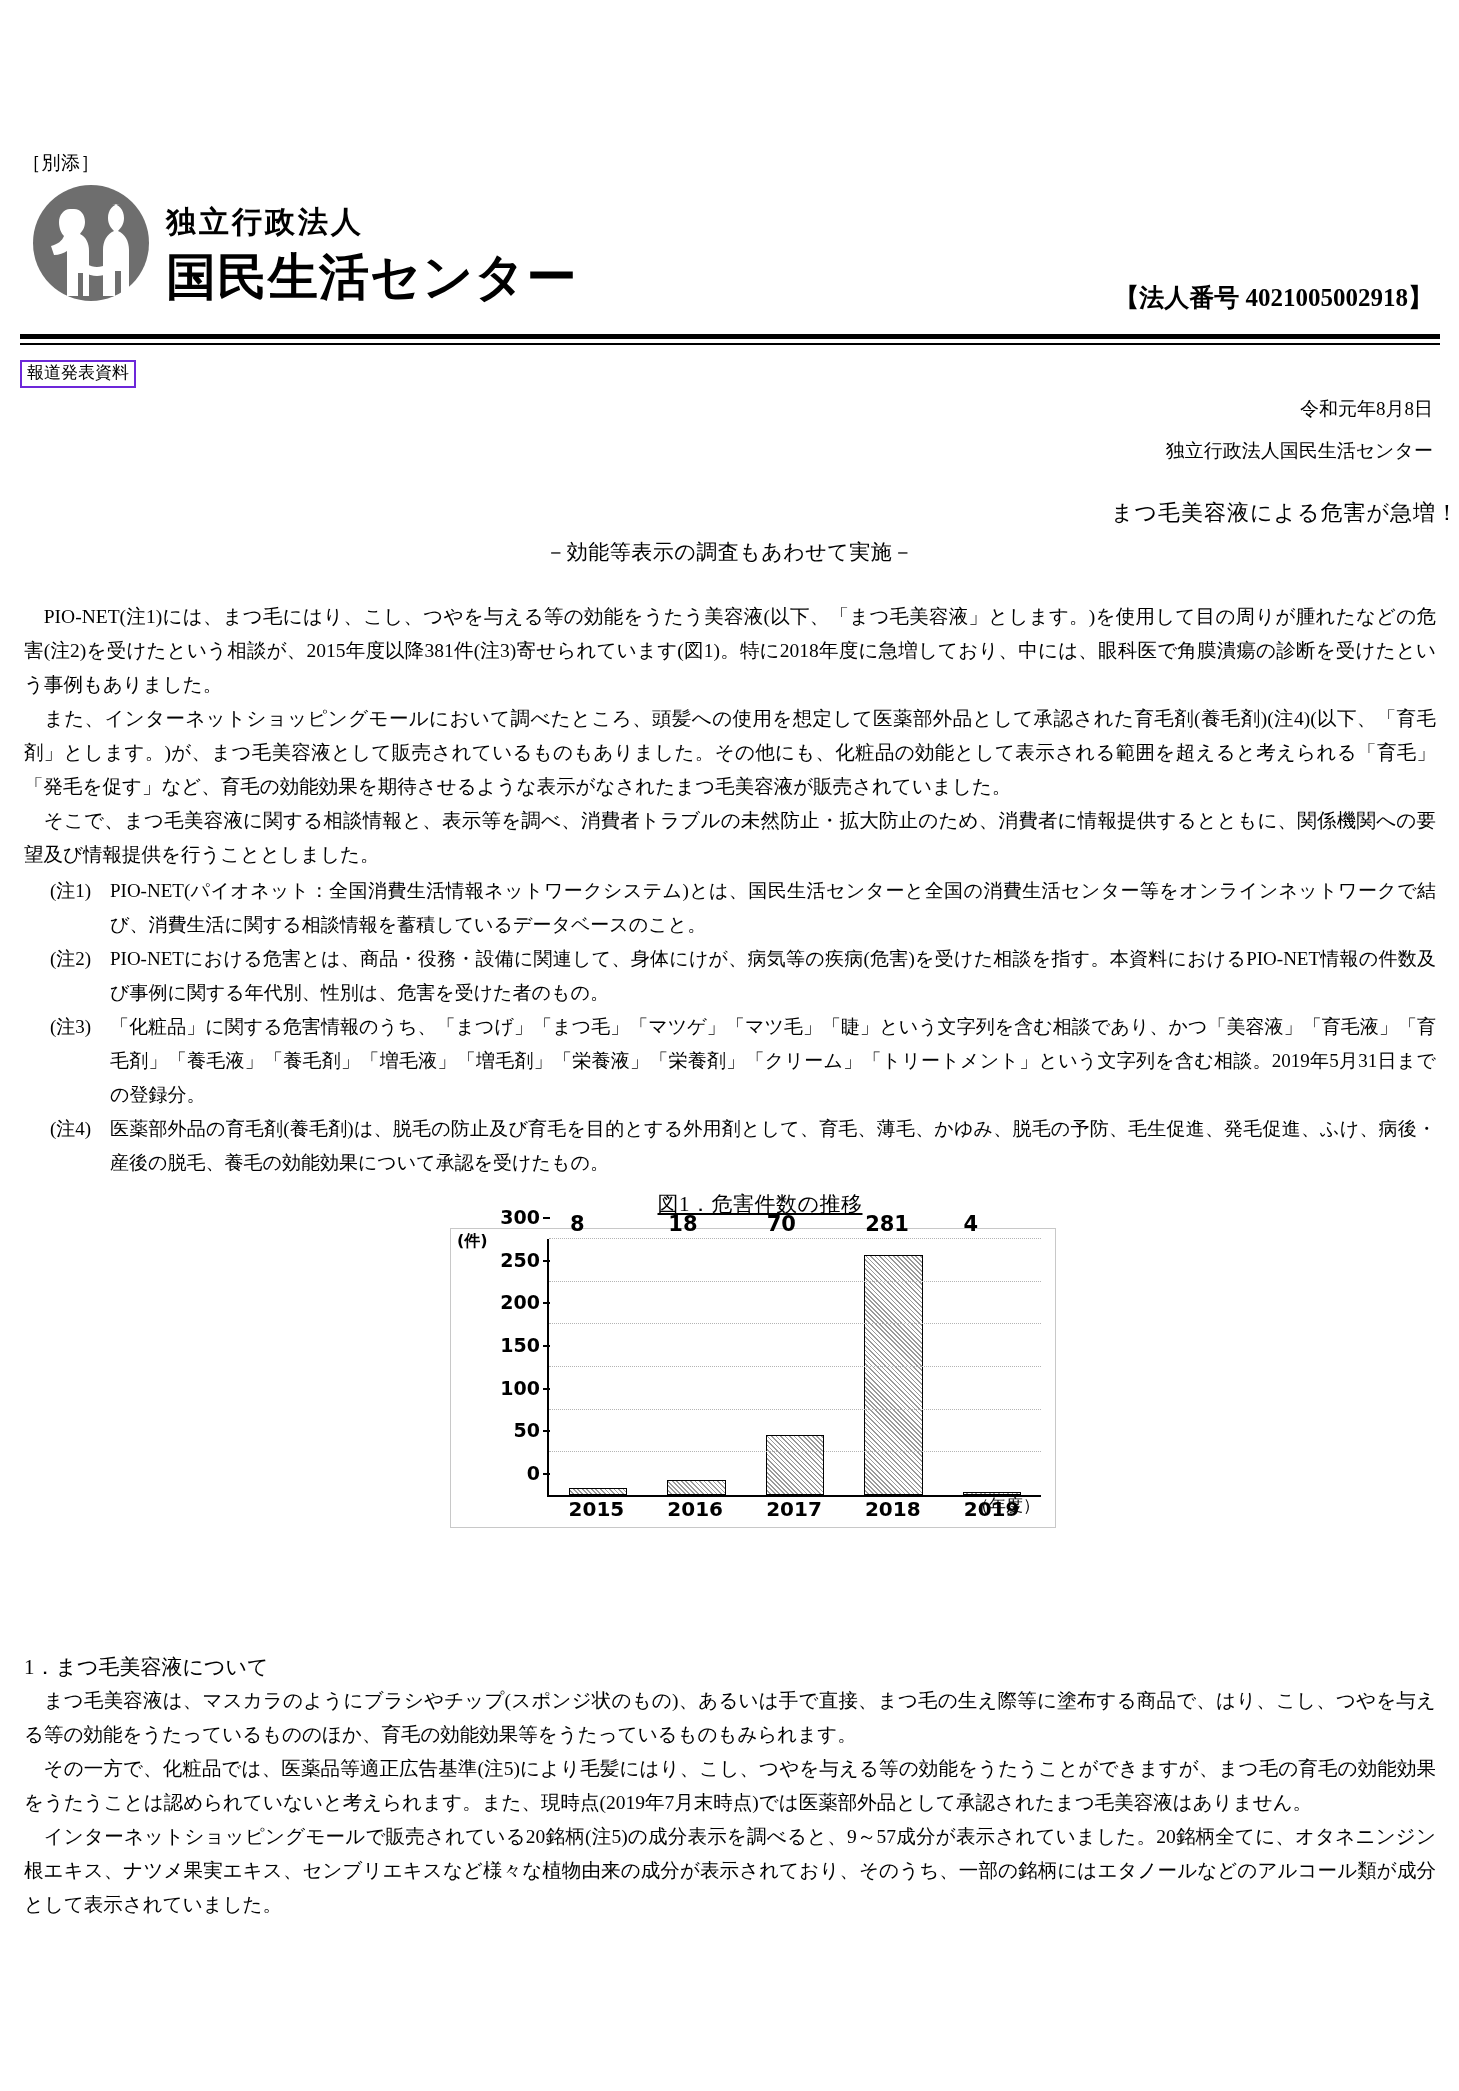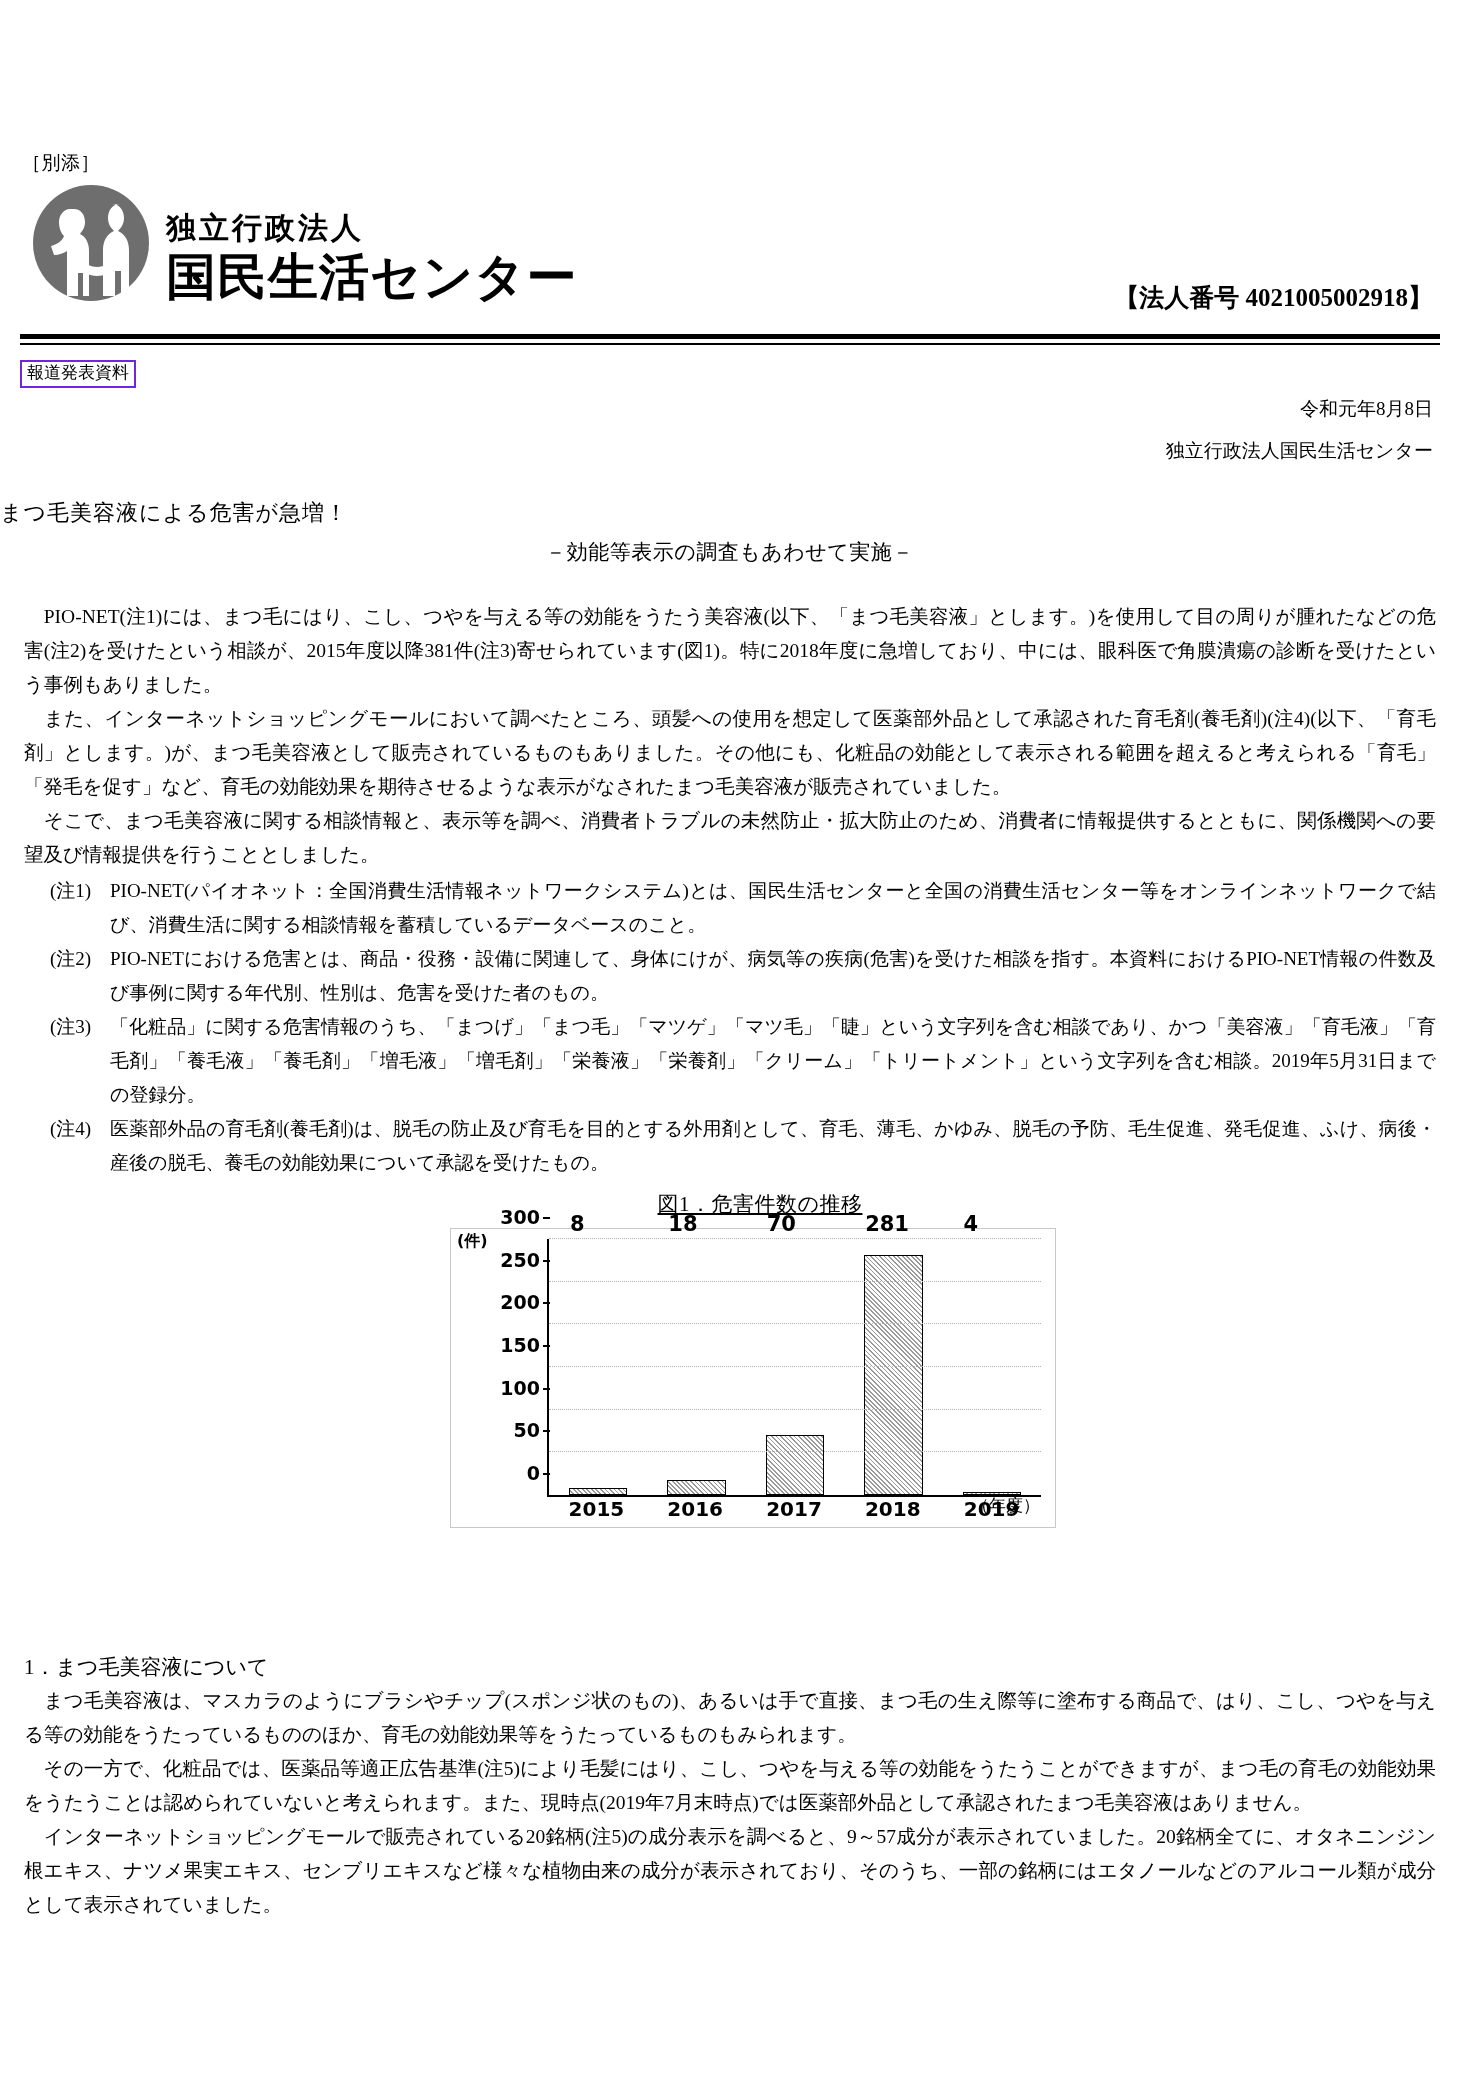--- a/index.html
+++ b/index.html
@@ -57,21 +57,21 @@
     font-size: 30px;
     letter-spacing: 3px;
     display: block;
   }
   .logo-text .line2 {
     font-family: "DejaVu Sans", "Liberation Sans", sans-serif;
     font-weight: bold;
     font-size: 50px;
     letter-spacing: 1px;
     display: block;
-    margin-top: 9px;
+    margin-top: 15px;
   }
 
   .corp-number {
     position: absolute;
     right: 26px;
     top: 281px;
     font-size: 25px;
     font-family: "Liberation Serif", serif;
     font-weight: bold;
     letter-spacing: 0px;
@@ -116,21 +116,21 @@
     top: 438px;
     font-size: 19px;
   }
 
   
   .doc-title {
     position: absolute;
     left: 0;
     top: 498px;
     width: 1459px;
-    text-align: left;
+    text-align: right;
     font-size: 22px;
     letter-spacing: 1px;
   }
   .doc-subtitle {
     position: absolute;
     left: 0;
     top: 538px;
     width: 1459px;
     text-align: center;
     font-size: 21px;

